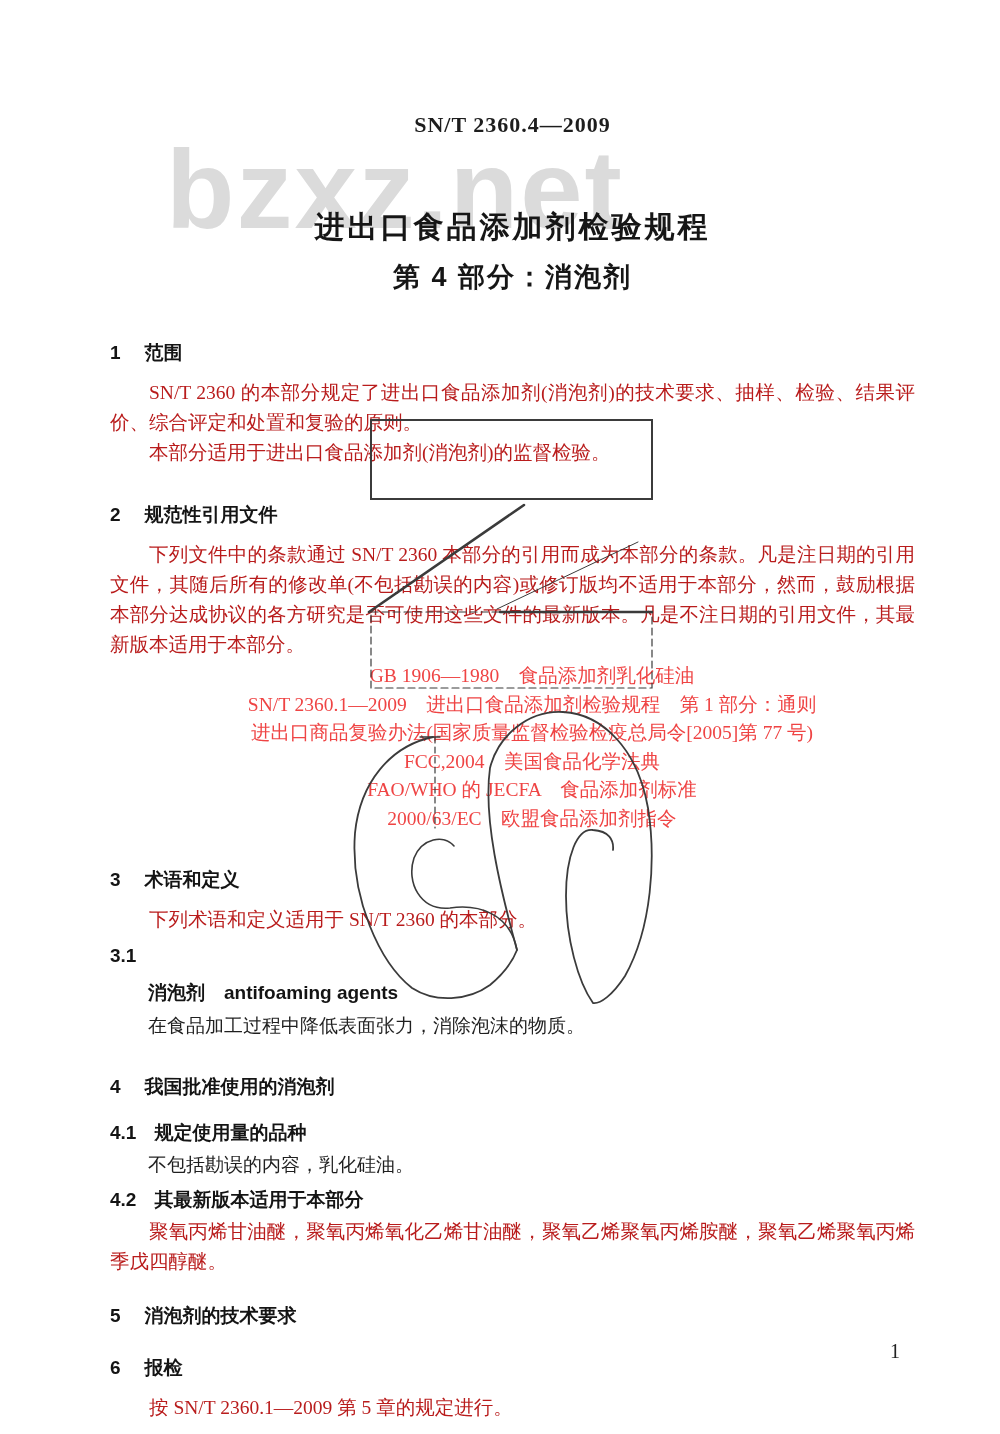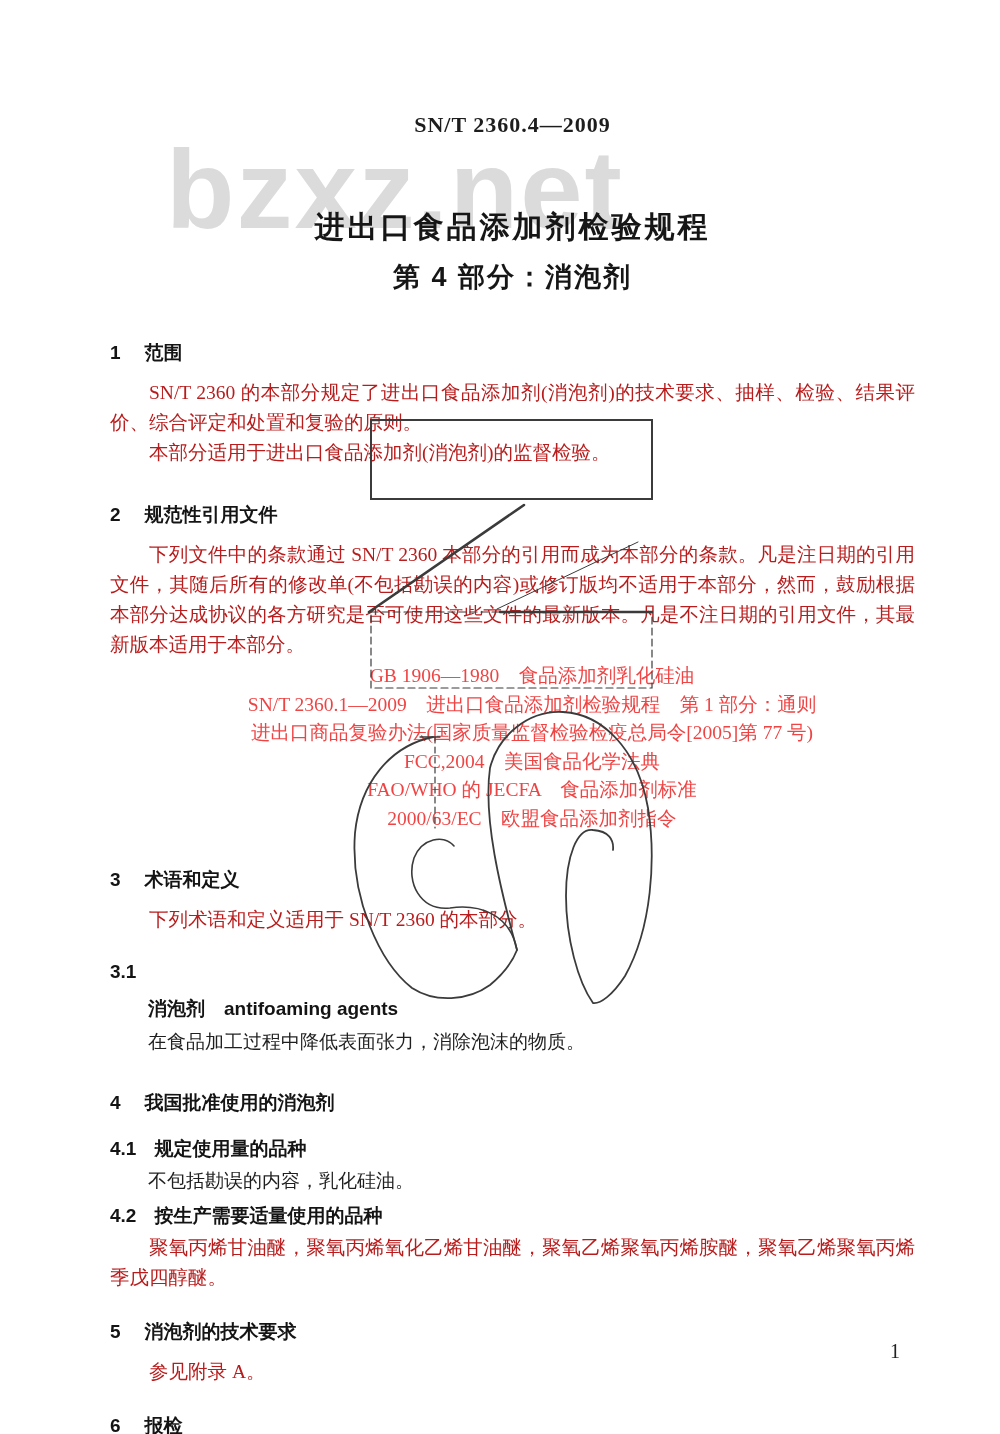--- a/index.html
+++ b/index.html
@@ -155,46 +155,45 @@
   <p class="ref-line">进出口商品复验办法(国家质量监督检验检疫总局令[2005]第 77 号)</p>
   <p class="ref-line">FCC,2004　美国食品化学法典</p>
   <p class="ref-line">FAO/WHO 的 JECFA　食品添加剂标准</p>
   <p class="ref-line">2000/63/EC　欧盟食品添加剂指令</p>
 
   <div class="sec-head mt-lg">
     <span>3</span>
     <span>术语和定义</span>
   </div>
   <p class="body indent nojust">下列术语和定义适用于 SN/T 2360 的本部分。</p>
-  <div class="sub-head" style="margin-top:24px">
+  <div class="sub-head" style="margin-top:8px">
     <span>3.1</span>
   </div>
   <div class="term-line">消泡剂　antifoaming agents</div>
   <p class="def-line">在食品加工过程中降低表面张力，消除泡沫的物质。</p>
 
   <div class="sec-head mt-lg">
     <span>4</span>
     <span>我国批准使用的消泡剂</span>
   </div>
   <div class="sub-head" style="margin-top:20px">
     <span>4.1</span>
     <span>规定使用量的品种</span>
   </div>
   <p class="def-line">不包括勘误的内容，乳化硅油。</p>
   <div class="sub-head" style="margin-top:8px">
     <span>4.2</span>
-    <span>按生产需要适量使用的品种</span>
+    <span>其最新版本适用于本部分</span>
   </div>
   <p class="body indent" style="margin-top:4px">聚氧丙烯甘油醚，聚氧丙烯氧化乙烯甘油醚，聚氧乙烯聚氧丙烯胺醚，聚氧乙烯聚氧丙烯季戊四醇醚。</p>
 
   <div class="sec-head mt-md">
     <span>5</span>
     <span>消泡剂的技术要求</span>
   </div>
-  <p class="body indent nojust">参见附录 A。</p>
 
   <div class="sec-head mt-md">
     <span>6</span>
     <span>报检</span>
   </div>
   <p class="body indent nojust">按 SN/T 2360.1—2009 第 5 章的规定进行。</p>
 
 </div>
 
 <div class="page-num">1</div>

